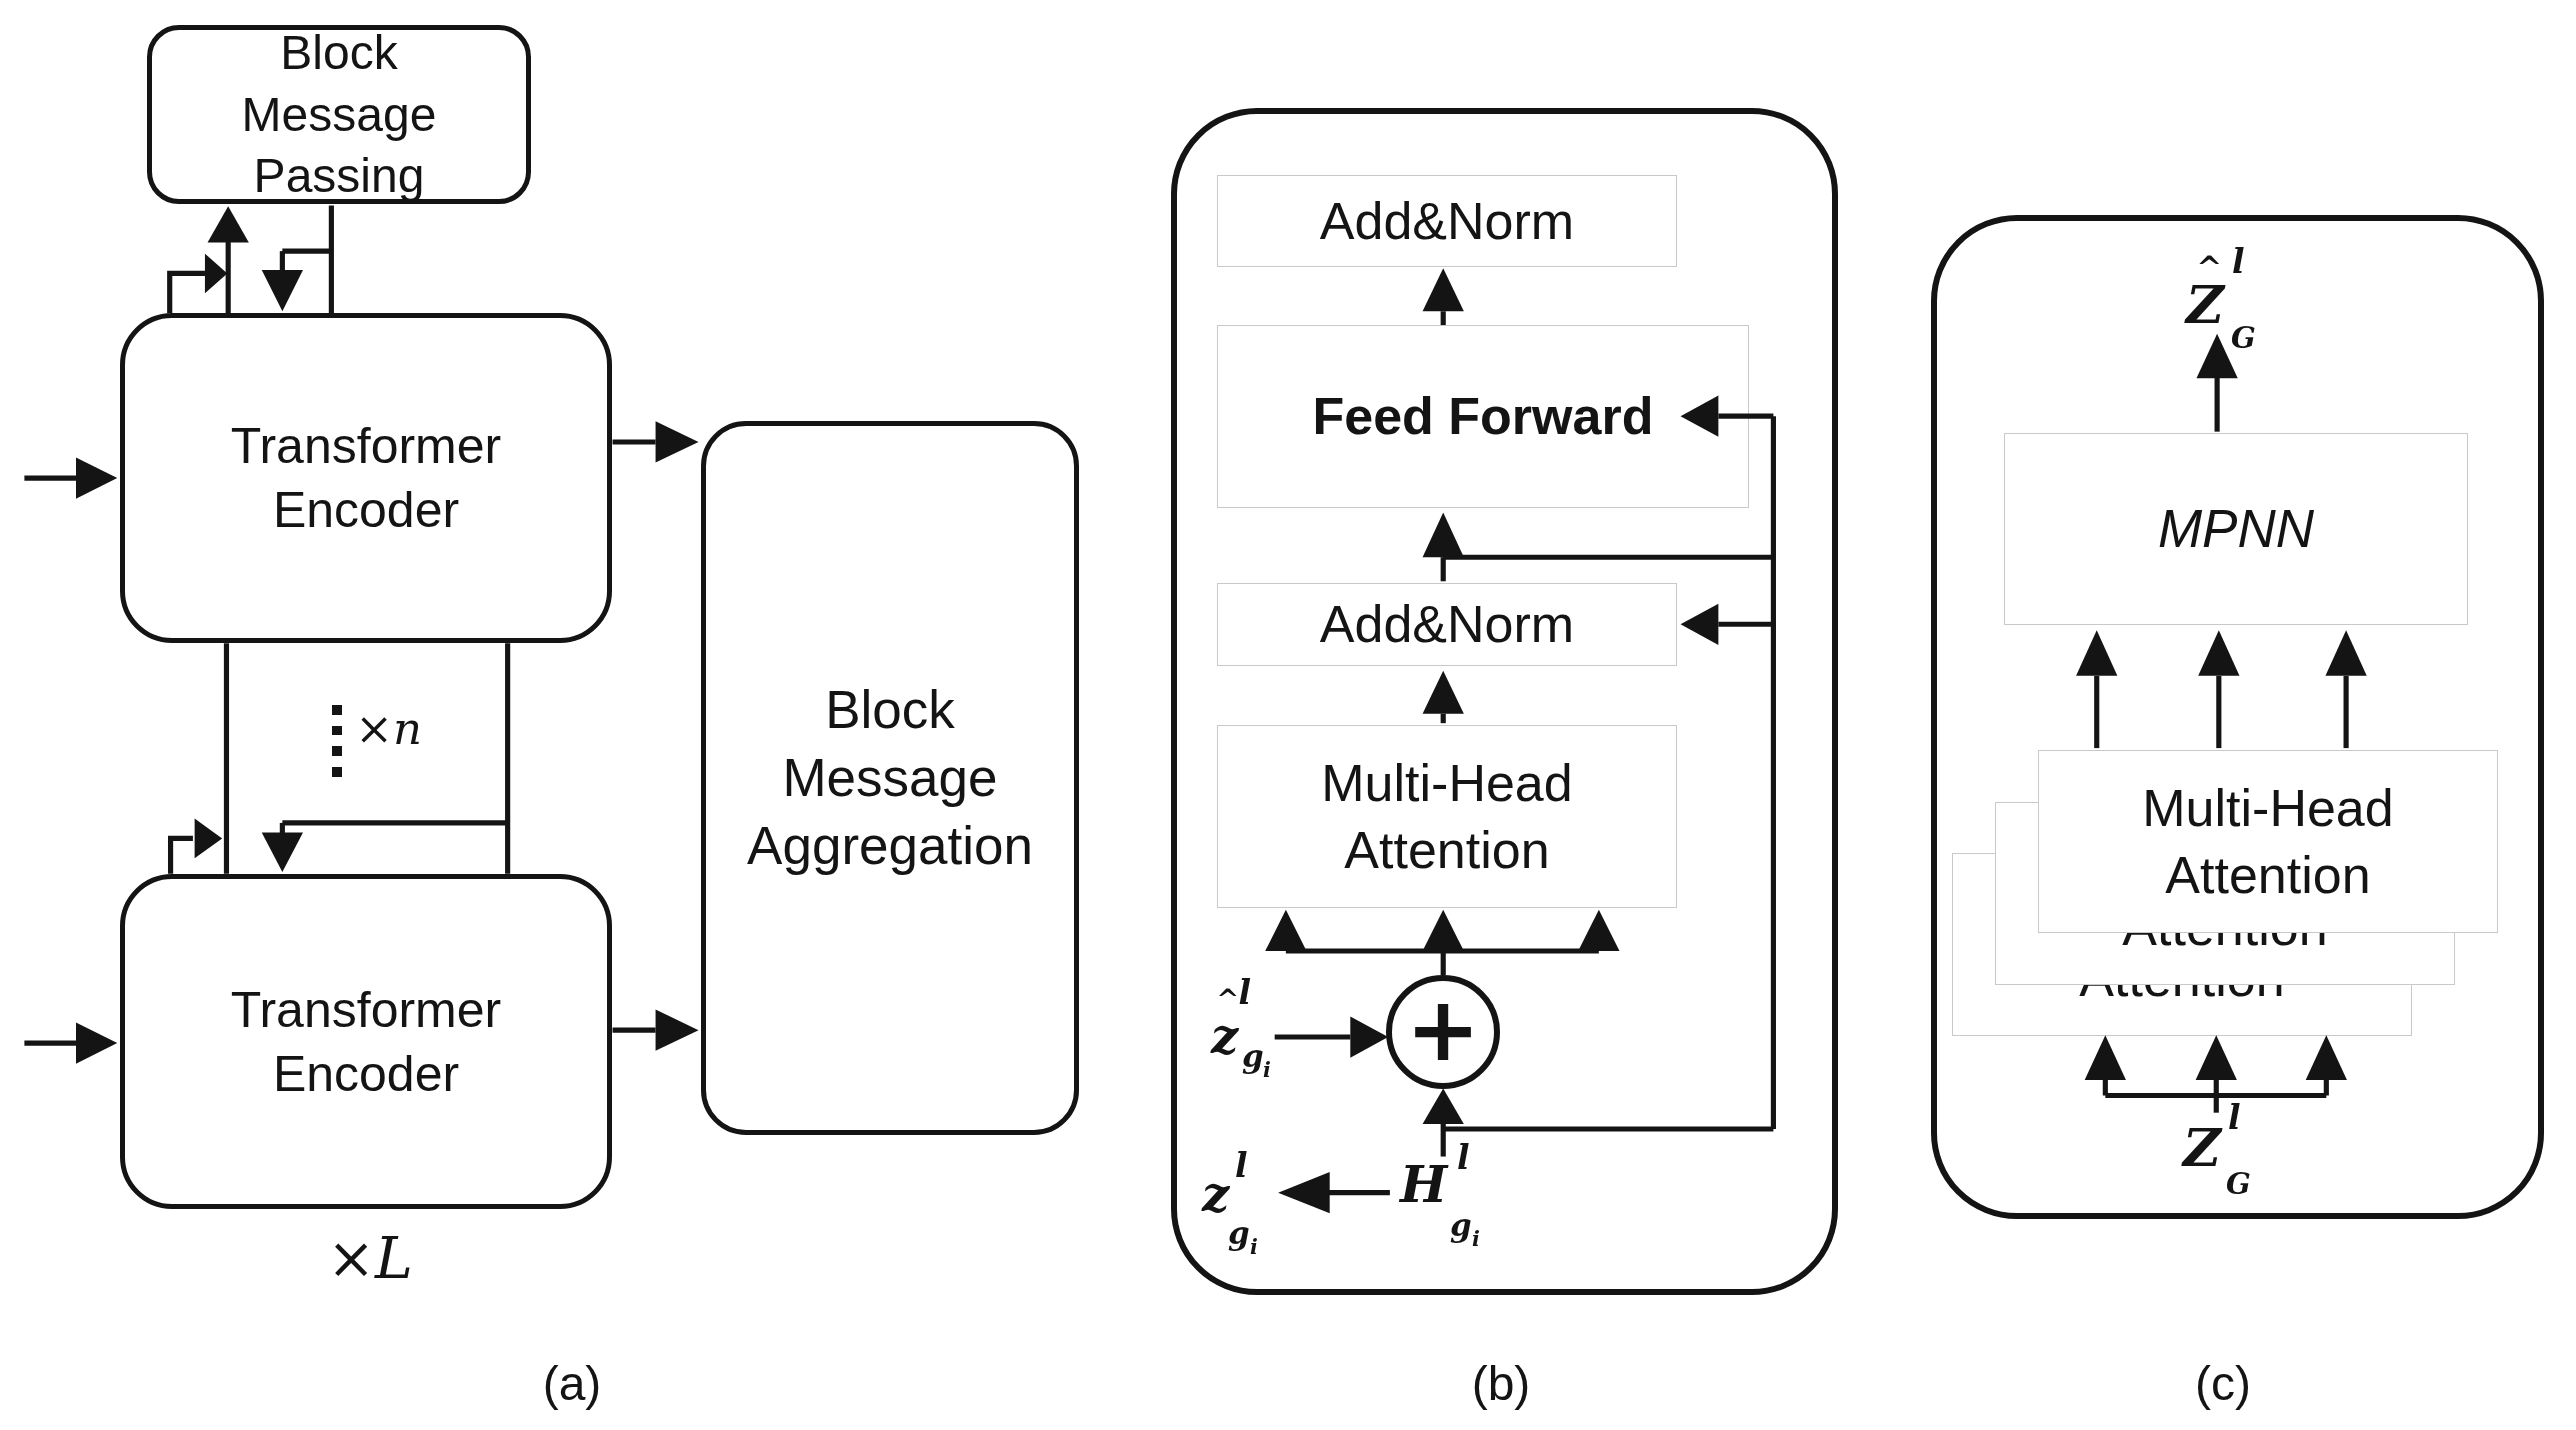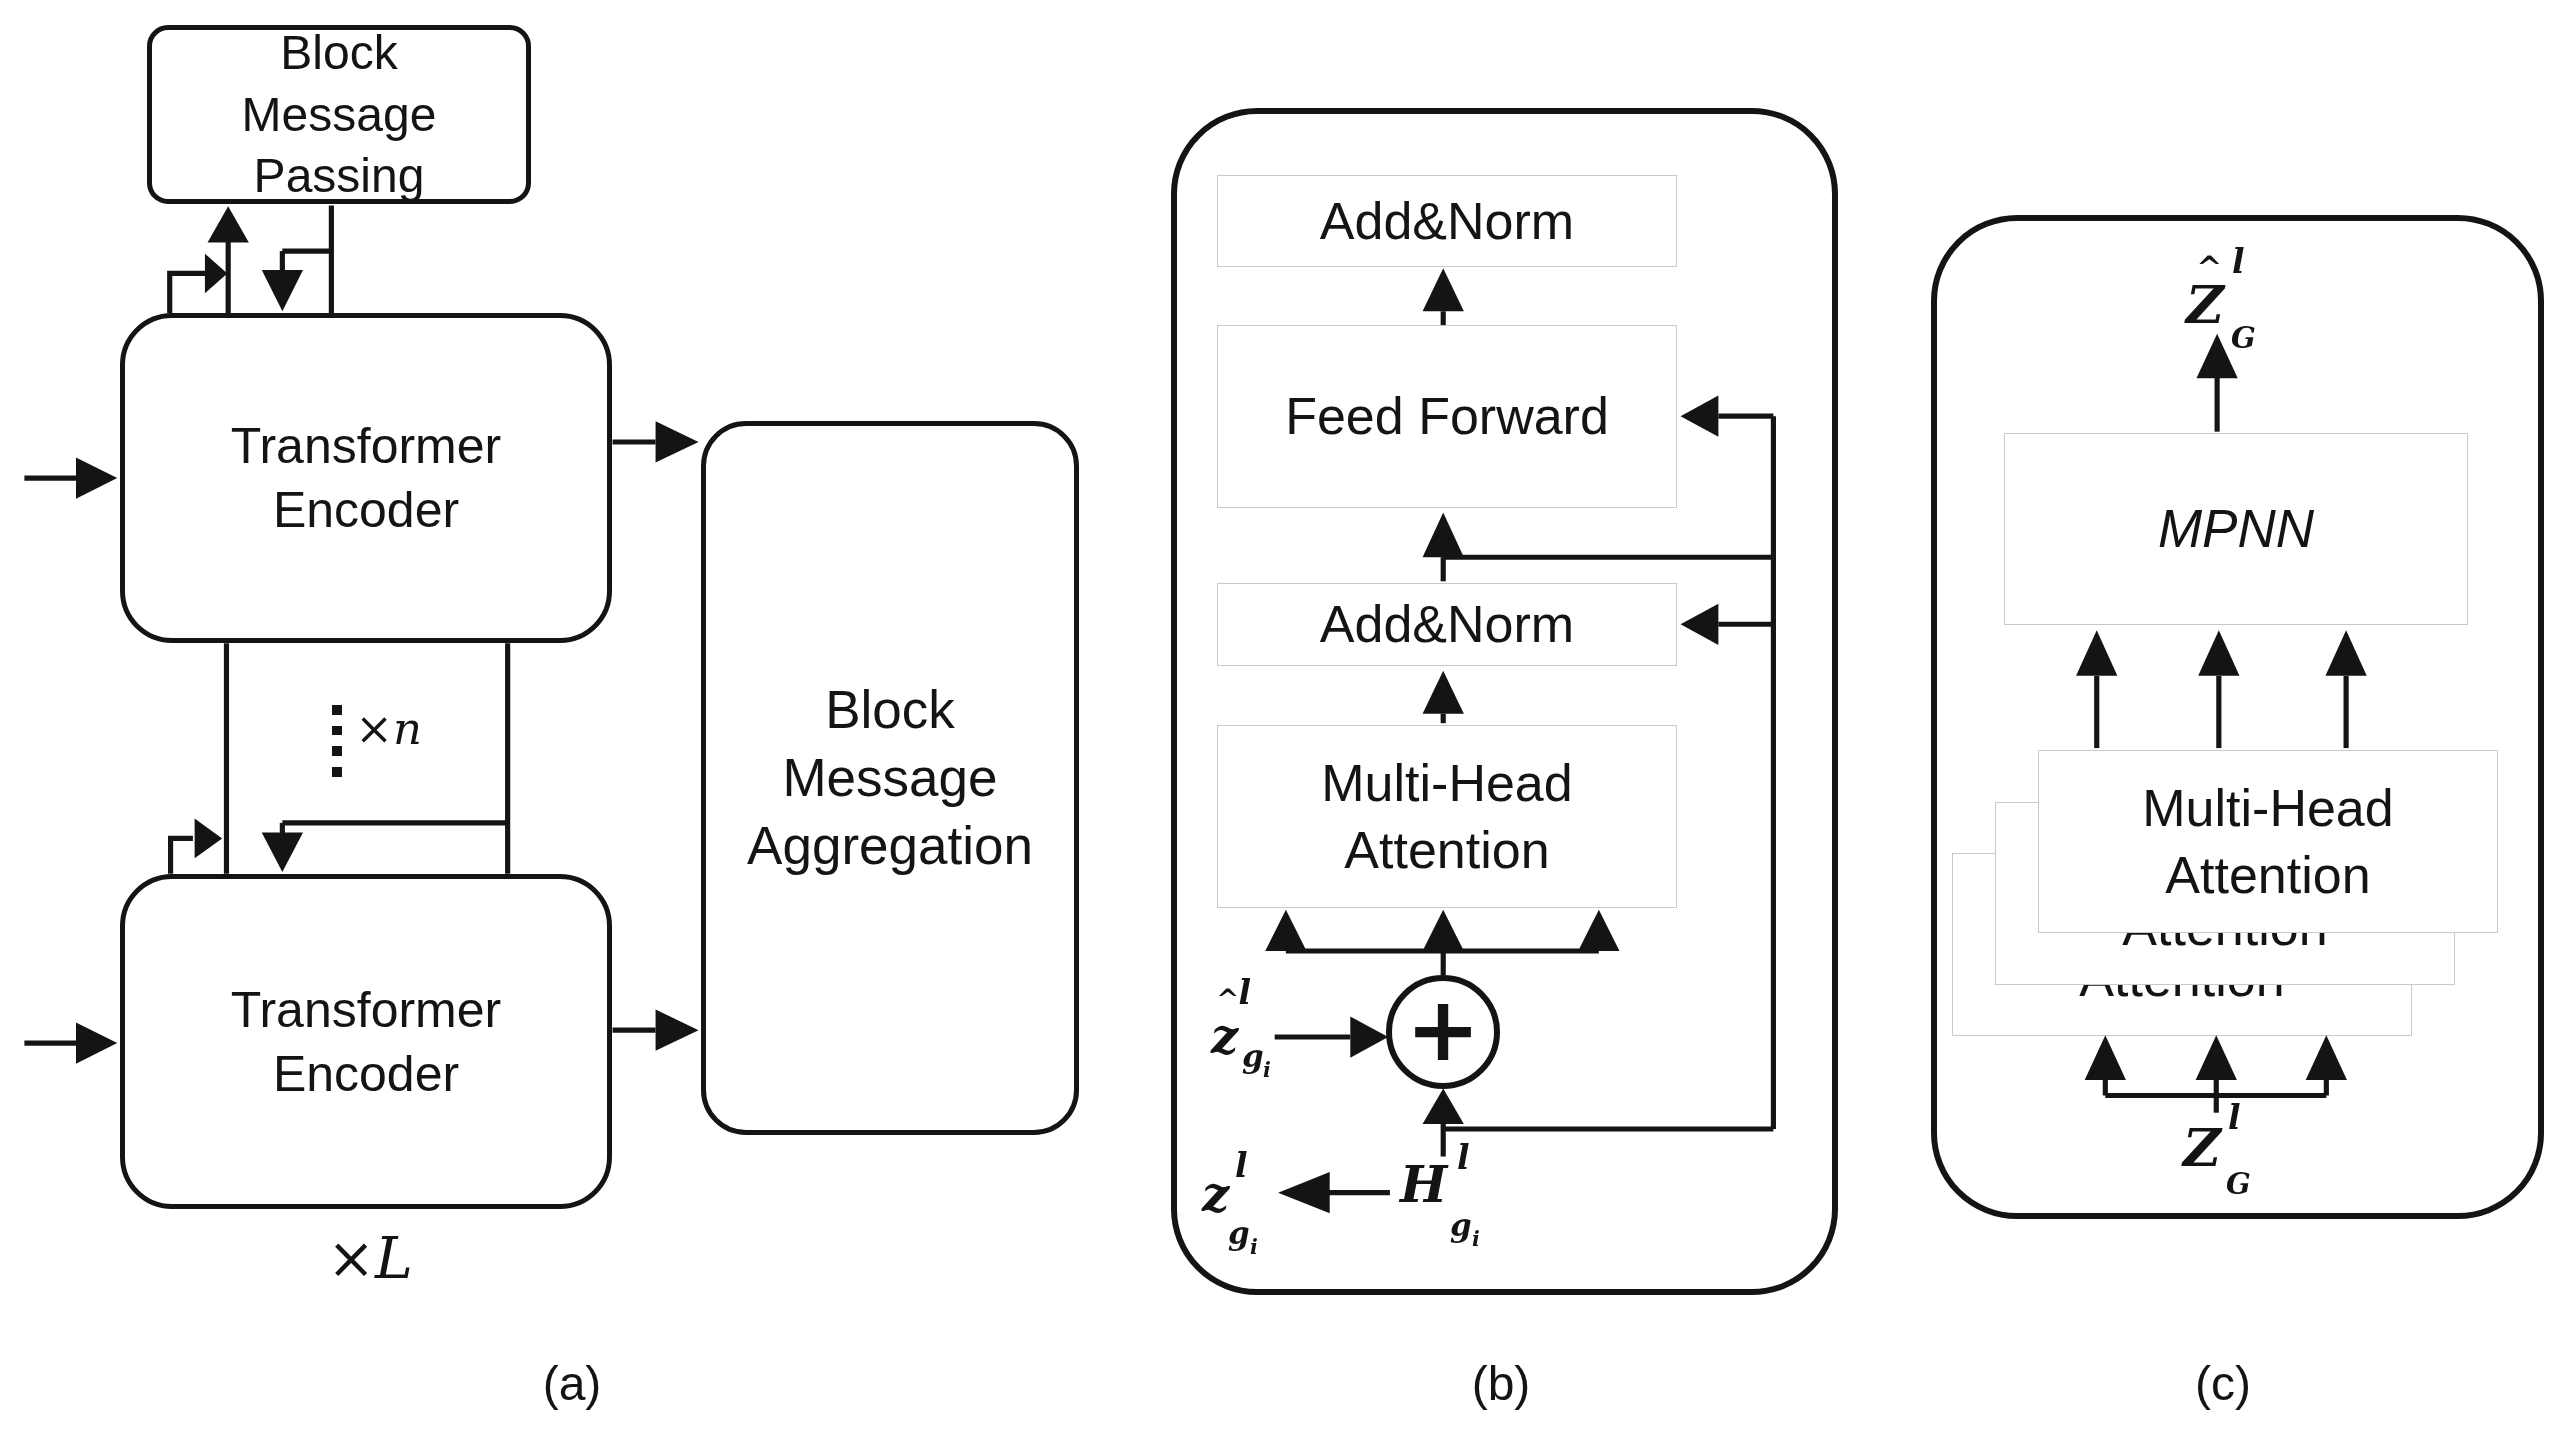--- a/index.html
+++ b/index.html
@@ -57,37 +57,37 @@
   .lbl-zinc .m-sub   { left:43px; top:55px;  font-size:29px; }
 </style>
 </head>
 <body>
 
 <div class="stage">
 
   <div class="node panel" style="left:1171px; top:108px; width:667px; height:1187px;"></div>
   <div class="node panel" style="left:1931px; top:215px; width:613px; height:1004px;"></div>
 
-  <div class="node thick" style="left:147px; top:25px; width:384px; height:179px; border-radius:21px; font-size:48px; padding:0 26px;">
+  <div class="node thick" style="left:147px; top:25px; width:384px; height:179px; border-radius:32px; font-size:48px; padding:0 26px;">
     <span>Block Message Passing</span>
   </div>
   <div class="node thick" style="left:120px; top:313px; width:492px; height:330px; border-radius:52px; font-size:50px; padding:0 82px;">
     <span>Transformer Encoder</span>
   </div>
   <div class="node thick" style="left:120px; top:874px; width:492px; height:335px; border-radius:52px; font-size:50px; padding:0 82px;">
     <span>Transformer Encoder</span>
   </div>
   <div class="node thick" style="left:701px; top:421px; width:378px; height:714px; border-radius:45px; font-size:53px; padding:0 8.6px;">
     <span>Block Message Aggregation</span>
   </div>
 
   <div class="node thin" style="left:1217px; top:175px; width:460px; height:92px; font-size:52px;">
     <span>Add&amp;Norm</span>
   </div>
-  <div class="node thin" style="left:1217px; top:325px; width:460px; height:183px; font-size:52px;">
+  <div class="node thin" style="left:1217px; top:325px; width:532px; height:183px; font-size:52px;font-weight:bold;">
     <span>Feed Forward</span>
   </div>
   <div class="node thin" style="left:1217px; top:583px; width:460px; height:83px; font-size:52px;">
     <span>Add&amp;Norm</span>
   </div>
   <div class="node thin" style="left:1217px; top:725px; width:460px; height:183px; font-size:52px; padding:0 86px;">
     <span>Multi-Head Attention</span>
   </div>
   <div class="plus-circle">
     <span>+</span>

